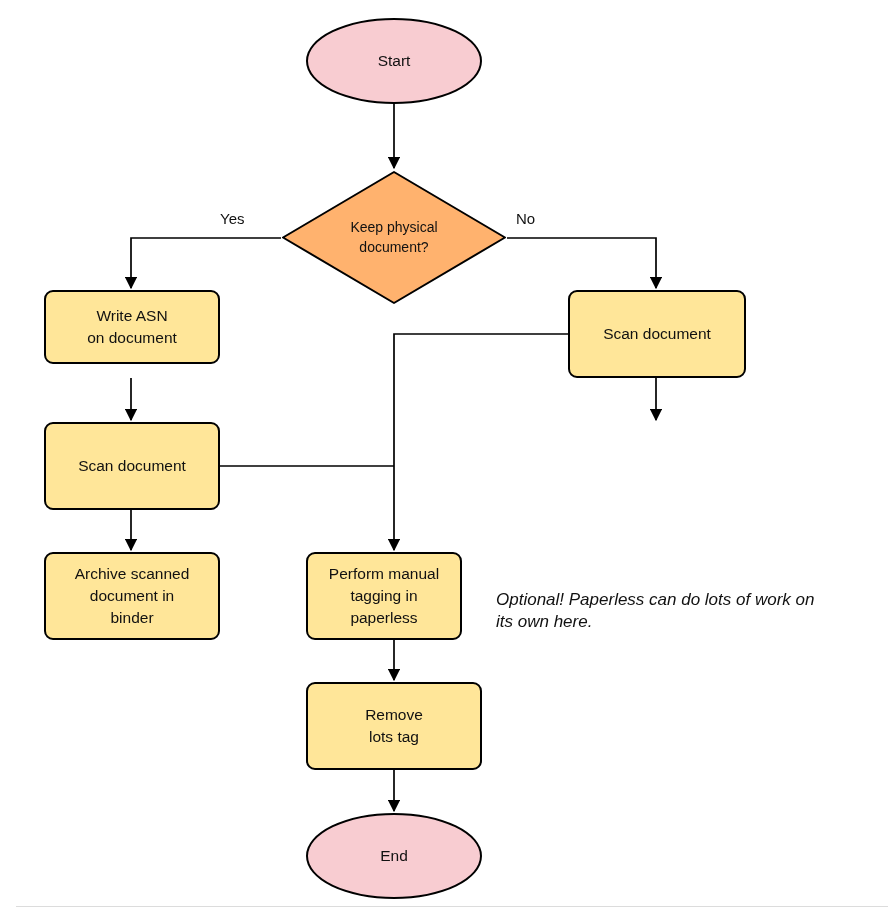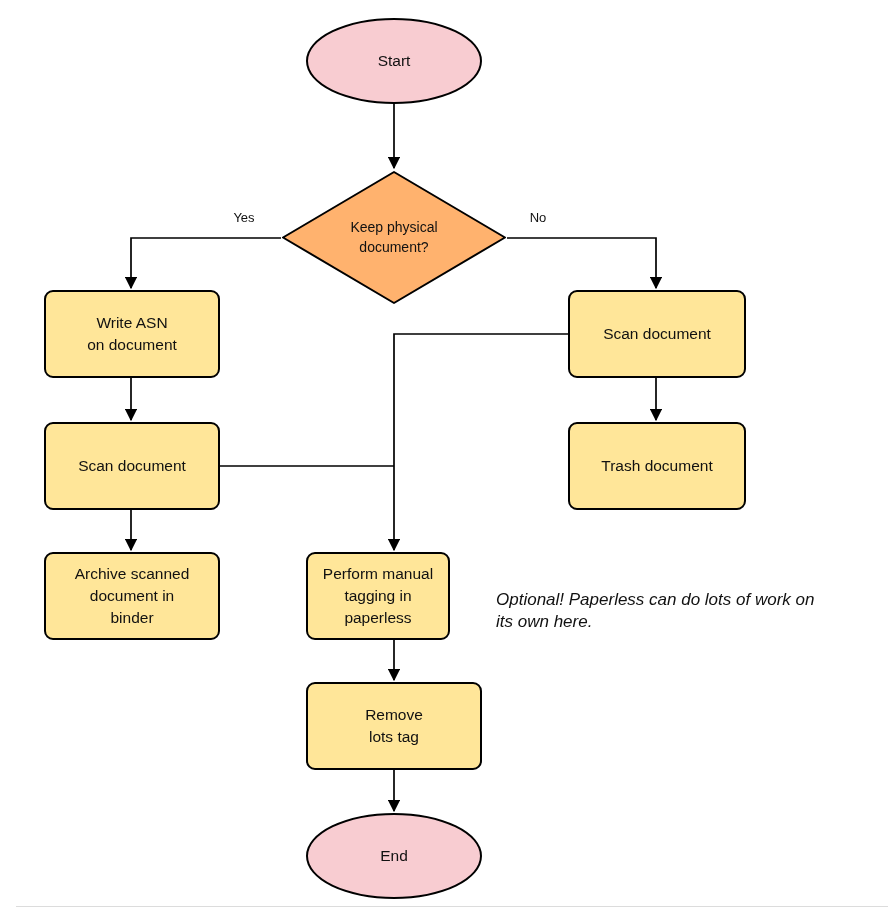--- a/index.html
+++ b/index.html
@@ -65,22 +65,21 @@
     align-items: center;
     justify-content: center;
     text-align: center;
     font-size: 14px;
     line-height: 1.4;
     white-space: pre-line;
   }
   .edge-label {
     position: absolute;
     z-index: 3;
-    font-size: 13px;
-    text-align: center;
+    font-size: 15px;
   }
   .annotation {
     position: absolute;
     z-index: 3;
     font-size: 17px;
     font-style: italic;
     line-height: 1.32;
     white-space: pre-line;
     color: #111111;
   }
@@ -88,26 +87,26 @@
     position: absolute;
     left: 0; right: 0; bottom: 0;
     height: 0;
     border-top: 1px solid #dcdcdc;
     z-index: 1;
   }
 
   
   .n-start        { left: 290px; top: 18px;  width: 176px; height: 86px; }
   .n-decision     { left: 265px; top: 170px; width: 226px; height: 135px; }
-  .n-write-asn    { left: 28px;  top: 290px; width: 176px; height: 88px; }
+  .n-write-asn    { left: 28px;  top: 290px; width: 176px; height: 74px; }
   .n-scan-left    { left: 28px;  top: 422px; width: 176px; height: 88px; }
   .n-archive      { left: 28px;  top: 552px; width: 176px; height: 88px; }
   .n-scan-right   { left: 552px; top: 290px; width: 178px; height: 88px; }
   .n-trash        { left: 552px; top: 422px; width: 178px; height: 88px; }
-  .n-tagging      { left: 290px; top: 552px; width: 144px; height: 88px; }
+  .n-tagging      { left: 290px; top: 552px; width: 156px; height: 88px; }
   .n-remove       { left: 290px; top: 682px; width: 176px; height: 88px; }
   .n-end          { left: 290px; top: 813px; width: 176px; height: 86px; }
 
   .l-yes { left: 204px; top: 210px; width: 48px; }
   .l-no  { left: 500px; top: 210px; width: 44px; }
   .a-optional { left: 480px; top: 589px; width: 410px; }
 </style>
 </head>
 <body>
 
@@ -155,23 +154,20 @@
   <div class="node process n-archive">
     <span>Archive scanned
 document in
 binder</span>
   </div>
 
   <div class="node process n-scan-right">
     <span>Scan document</span>
   </div>
 
-  <div class="node process n-trash">
-    <span>Trash document</span>
-  </div>
 
   <div class="node process n-tagging">
     <span>Perform manual
 tagging in
 paperless</span>
   </div>
 
   <div class="node process n-remove">
     <span>Remove
 lots tag</span>

